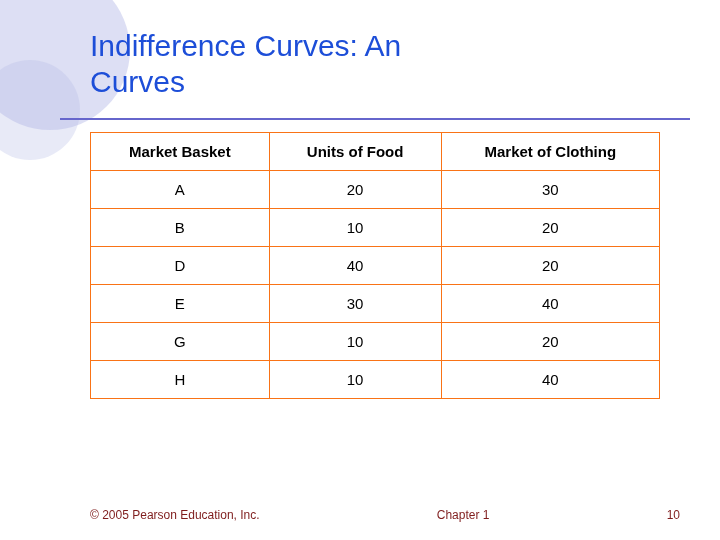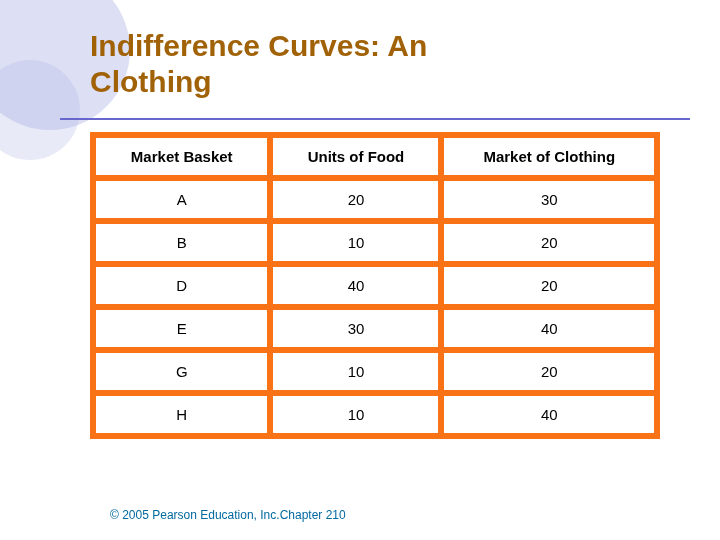--- a/index.html
+++ b/index.html
@@ -51,22 +51,22 @@
     .title-area {
       position: absolute;
       top: 28px;
       left: 90px;
       right: 40px;
       z-index: 1;
     }
 
     .title-text {
       font-size: 30px;
-      font-weight: bold;
-      color: #a16207;
+      font-weight: normal;
+      color: #1d4ed8;
       line-height: 1.2;
     }
 
     
     .title-rule {
       position: absolute;
       top: 118px;
       left: 60px;
       right: 30px;
       height: 2px;
@@ -83,21 +83,21 @@
       z-index: 1;
     }
 
     table {
       width: 100%;
       border-collapse: collapse;
       font-size: 15px;
     }
 
     table th, table td {
-      border: 6px solid #f97316;
+      border: 1px solid #f97316;
       padding: 10px 16px;
       text-align: center;
     }
 
     table thead th {
       font-weight: bold;
       background: #ffffff;
       text-align: center;
     }
 
@@ -106,40 +106,39 @@
       background: #ffffff;
     }
 
     
     .footer {
       position: absolute;
       bottom: 18px;
       left: 90px;
       right: 40px;
       display: flex;
-      justify-content: flex-start;
+      justify-content: space-between;
       align-items: center;
       font-size: 12px;
-      color: #0369a1;
+      color: #7f1d1d;
       z-index: 1;
-      margin-left: 20px;
     }
   </style>
 </head>
 <body>
 
 <div class="slide-container">
 
   <div class="deco-circle"></div>
   <div class="deco-circle-small"></div>
 
   <div class="title-area">
     <div class="title-text">
       <span>Indifference Curves:  An</span><br>
-      <span>Clothing</span>
+      <span>Curves</span>
     </div>
   </div>
 
   <div class="title-rule"></div>
 
   <div class="table-area">
     <table>
       <thead>
         <tr>
           <th>Market Basket</th>
@@ -177,17 +176,17 @@
             <td>H</td>
             <td>10</td>
             <td>40</td>
           </tr>
         </tbody>
     </table>
   </div>
 
   <div class="footer">
     <span>© 2005 Pearson Education, Inc.</span>
-    <span>Chapter 2</span>
+    <span>Chapter 1</span>
     <span>10</span>
   </div>
 
 </div>
 
 </body></html>

